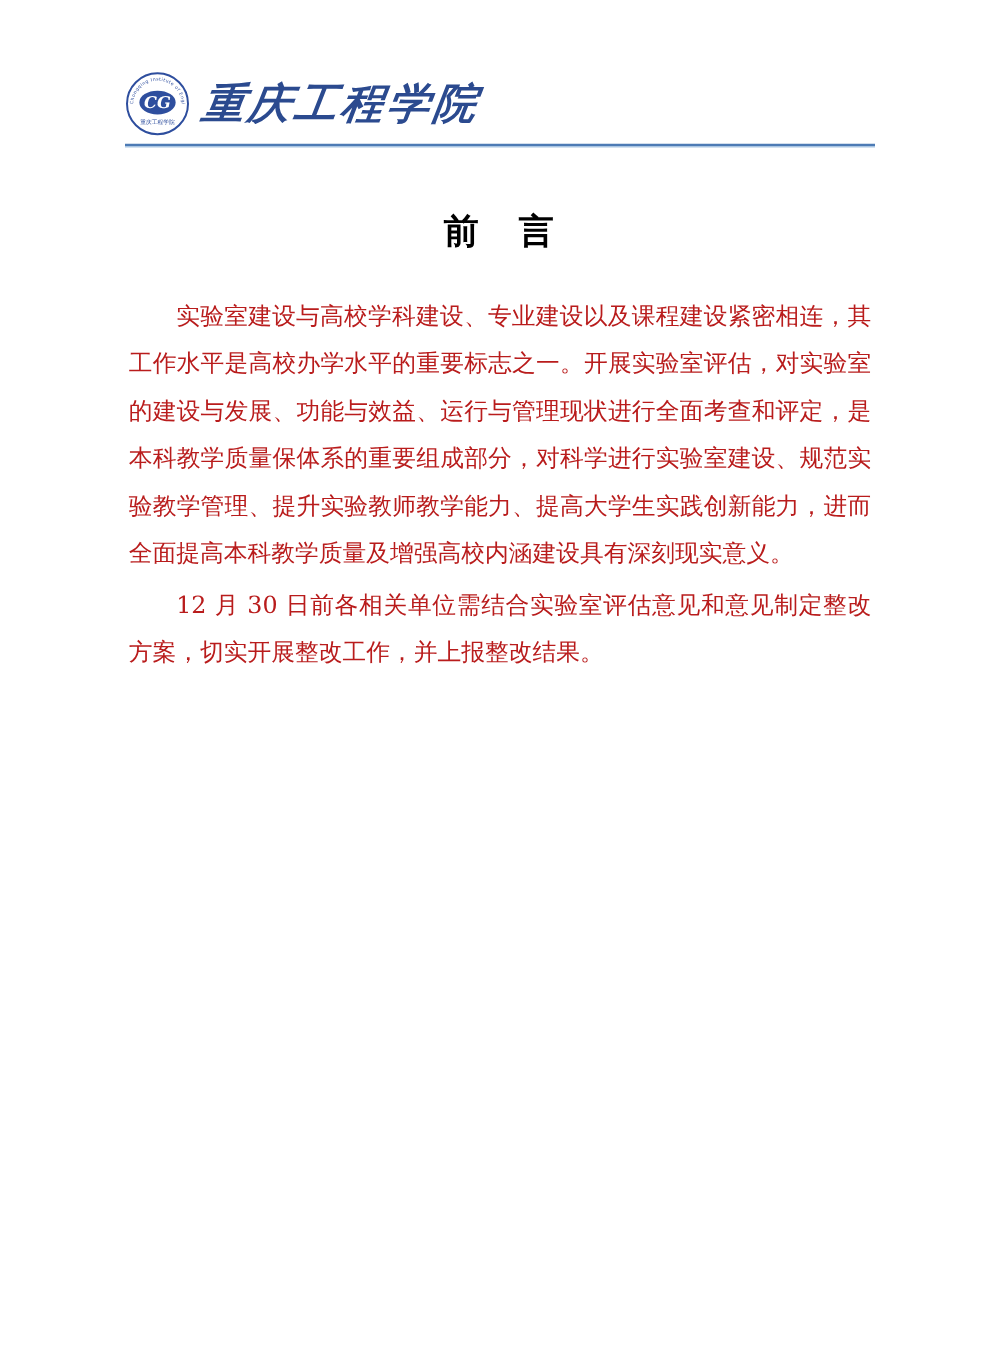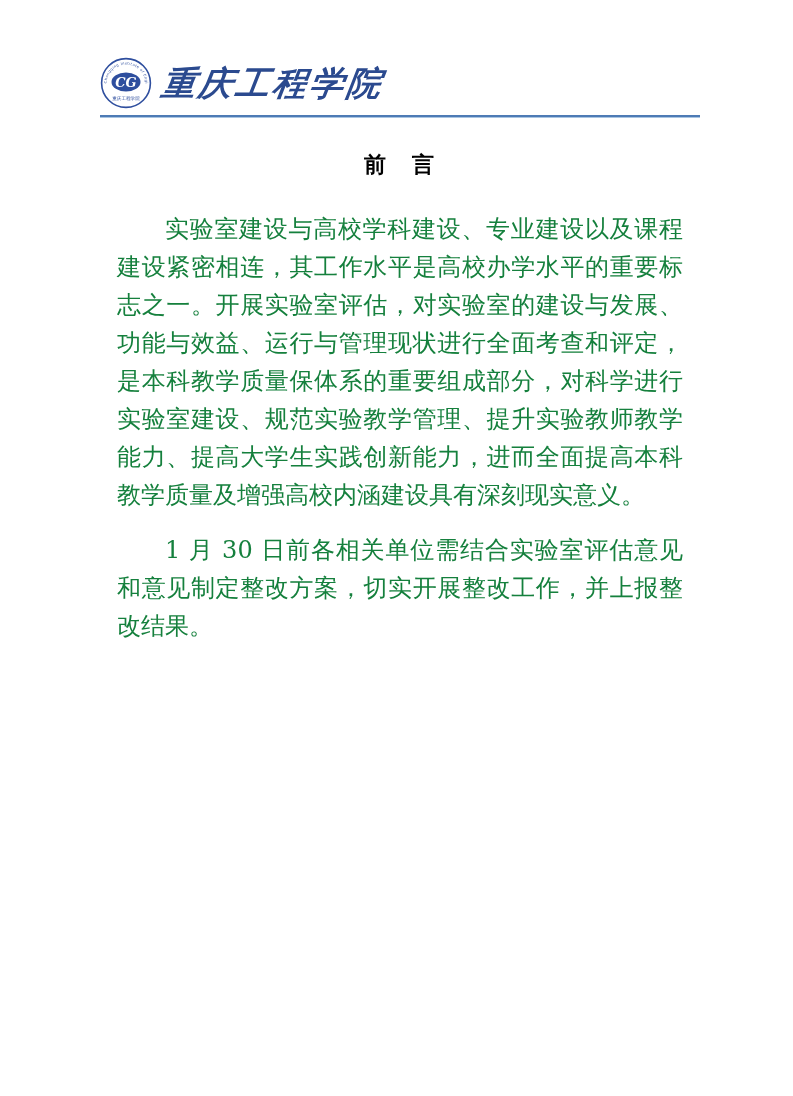--- a/index.html
+++ b/index.html
@@ -54,33 +54,33 @@
   }
 
   
   .doc-main {
     position: absolute;
     top: 150px;
     left: 100px;
     width: 600px;
   }
   .doc-title {
-    margin: 0 0 30px 0;
+    margin: 16px 0 30px 0;
     text-align: center;
     font-family: "DejaVu Sans", sans-serif;
     font-weight: bold;
-    font-size: 22px;
+    font-size: 28px;
     color: #000000;
     letter-spacing: 2px;
   }
   .doc-paragraph {
-    margin: 17px;
-    font-size: 24px;
+    margin: 3px;
+    font-size: 19px;
     line-height: 38px;
-    color: #15803d;
+    color: #b91c1c;
     text-align: justify;
     text-indent: 2em;
   }
 </style>
 </head>
 <body>
 
 <div class="page">
 
   <header class="letterhead">
@@ -98,16 +98,16 @@
         <text x="26" y="42.5" text-anchor="middle" font-size="4.6" fill="#2e4e9e">重庆工程学院</text>
       </svg>
       <div class="wordmark">重庆工程学院</div>
     </div>
     <div class="header-divider"></div>
   </header>
 
   <main class="doc-main">
     <h1 class="doc-title">前　言</h1>
     <p class="doc-paragraph">实验室建设与高校学科建设、专业建设以及课程建设紧密相连，其工作水平是高校办学水平的重要标志之一。开展实验室评估，对实验室的建设与发展、功能与效益、运行与管理现状进行全面考查和评定，是本科教学质量保体系的重要组成部分，对科学进行实验室建设、规范实验教学管理、提升实验教师教学能力、提高大学生实践创新能力，进而全面提高本科教学质量及增强高校内涵建设具有深刻现实意义。</p>
-    <p class="doc-paragraph">1 月 30 日前各相关单位需结合实验室评估意见和意见制定整改方案，切实开展整改工作，并上报整改结果。</p>
+    <p class="doc-paragraph">12 月 30 日前各相关单位需结合实验室评估意见和意见制定整改方案，切实开展整改工作，并上报整改结果。</p>
   </main>
 
 </div>
 
 </body></html>

